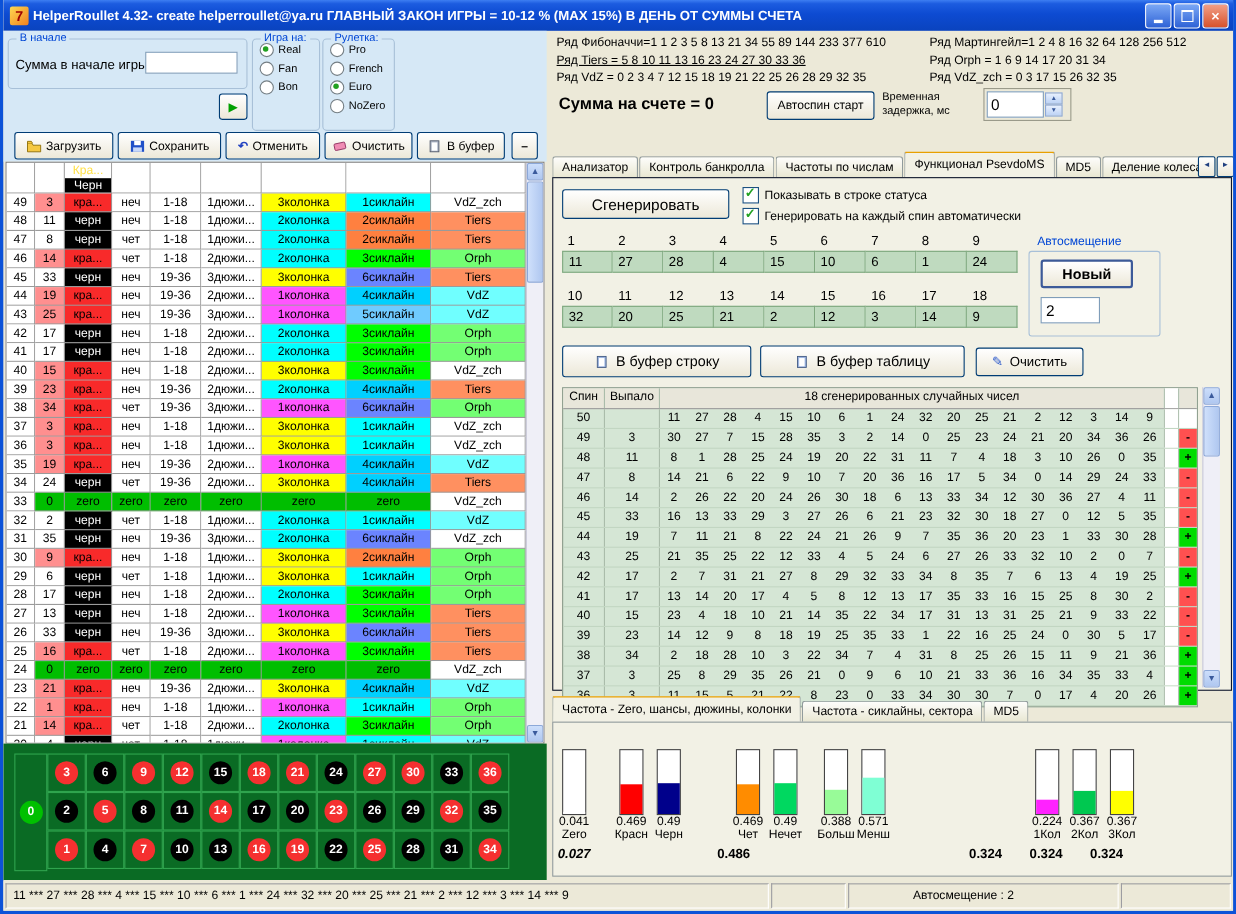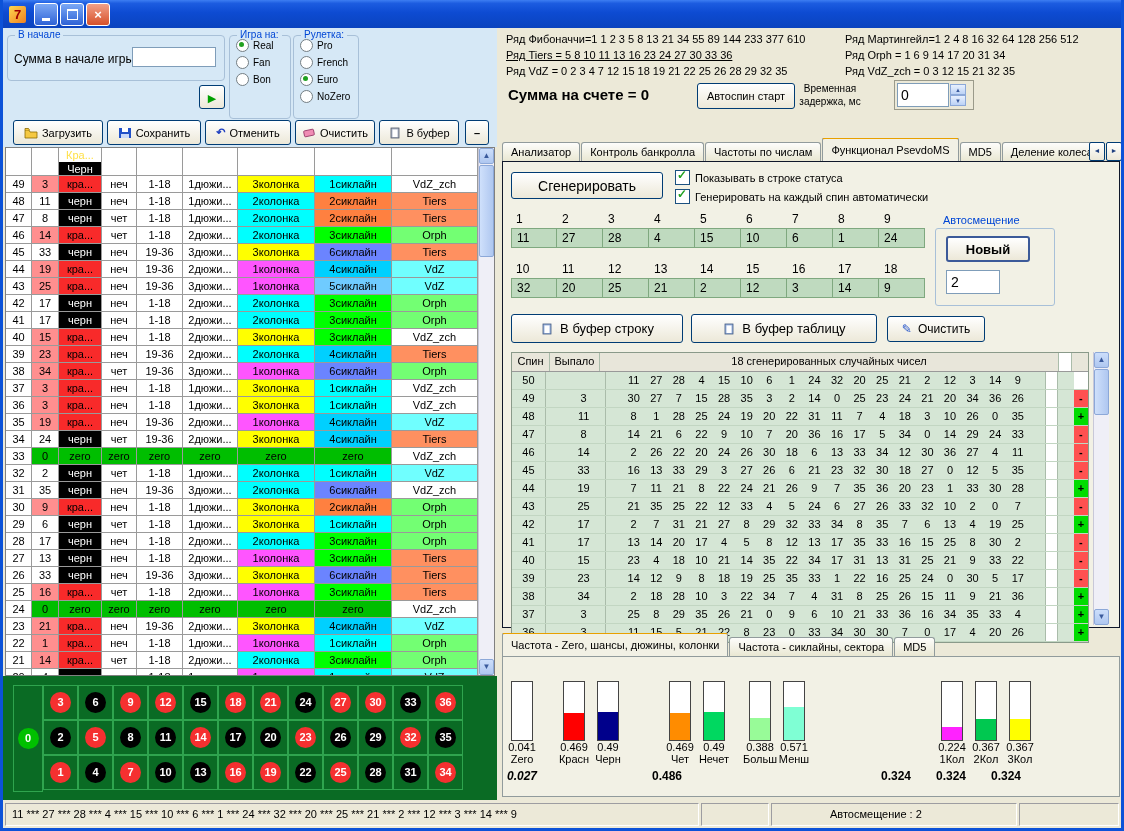--- a/index.html
+++ b/index.html
@@ -68,21 +68,21 @@
   .bgrid{display:flex;flex-direction:column;}
   .brow{display:flex;}
   .bcell{width:35px;height:35px;border:1px solid;box-sizing:border-box;display:flex;align-items:center;justify-content:center;}
   .bcircle{width:21px;height:21px;border-radius:50%;color:#fff;font-size:11px;font-weight:bold;text-align:center;line-height:21px;}
   
   .right{position:absolute;left:497px;top:28px;width:624px;height:772px;}
   .serline{position:absolute;font-size:11px;white-space:nowrap;}
   .sumlab{position:absolute;left:8px;top:58px;font-size:15px;font-weight:bold;}
   .autospin{position:absolute;left:197px;top:55px;width:98px;height:26px;border:1px solid #003C74;border-radius:3px;
     background:linear-gradient(#fff,#ECE8D8);font-size:11px;font-family:inherit;}
-  .delaylab{position:absolute;left:292px;top:54px;width:76px;font-size:10px;line-height:13px;text-align:center;}
+  .delaylab{position:absolute;left:302px;top:54px;width:76px;font-size:10px;line-height:13px;}
   .spinbox{position:absolute;left:394px;top:52px;width:80px;height:30px;border:1px solid #9A9A8A;background:#ECE9D8;
     display:flex;align-items:center;padding:2px;box-sizing:border-box;}
   .delayinput{width:44px;height:22px;border:1px solid #7F9DB9;font-size:14px;padding:0 3px;font-family:inherit;}
   .updown{display:flex;flex-direction:column;margin-left:1px;}
   .udbtn{width:16px;height:11px;border:1px solid #8CA8D8;background:linear-gradient(#E8F0FE,#BCD2F5);
     font-size:6px;color:#3A5A9C;text-align:center;line-height:10px;box-sizing:border-box;}
   
   .tabstrip{position:absolute;height:24px;display:flex;align-items:flex-end;overflow:hidden;}
   .tab{height:19px;line-height:19px;padding:0 8px;font-size:11px;background:linear-gradient(#FDFDFB,#E8E6D0);
     border:1px solid #919B9C;border-bottom:none;border-radius:3px 3px 0 0;margin-right:1px;white-space:nowrap;}
@@ -109,21 +109,21 @@
   .newbtn{position:absolute;left:443px;top:74px;width:84px;height:26px;border:2px solid #3C5A99;border-radius:3px;
     background:linear-gradient(#fff,#ECE8D8);font-size:13px;font-weight:bold;font-family:inherit;}
   .offsetinput{position:absolute;left:443px;top:108px;width:54px;height:24px;border:1px solid #7F9DB9;
     font-size:14px;padding:0 4px;font-family:inherit;box-sizing:border-box;}
   .bufbtn{position:absolute;top:152px;height:29px;border:1px solid #003C74;border-radius:3px;
     background:linear-gradient(#fff,#ECE8D8);font-size:13px;font-family:inherit;display:flex;align-items:center;justify-content:center;gap:6px;box-sizing:border-box;}
   
   .spins{position:absolute;left:8px;top:190px;width:578px;background:#D5E6D5;border:1px solid #8A9A8A;box-sizing:border-box;}
   .sheader{display:flex;height:18px;background:#E8E6DA;border-bottom:1px solid #999;}
   .sheader .scell{font-size:11px;line-height:17px;}
-  .srow{display:flex;height:17px;border-bottom:1px solid #C2D6C2;gap:16px;}
+  .srow{display:flex;height:17px;border-bottom:1px solid #C2D6C2;}
   .scell{box-sizing:border-box;font-size:11px;line-height:16px;text-align:center;white-space:nowrap;overflow:hidden;}
   .sc0{width:38px;border-right:1px solid #AABCAA;}
   .sc1{width:50px;border-right:1px solid #AABCAA;}
   .sc2{width:458px;}
   .sc3{width:14px;background:#fff;border-left:1px solid #AABCAA;border-right:1px solid #AABCAA;}
   .sc4{width:16px;font-weight:bold;}
   .numsflex{display:flex;}
   .ncell{flex:1;text-align:center;}
   
   .freqpanel{position:absolute;left:2px;top:628px;width:618px;height:141px;background:#F2F1E5;border:1px solid #919B9C;box-sizing:border-box;}
@@ -142,20 +142,21 @@
     white-space:nowrap;overflow:hidden;box-sizing:border-box;}
   .st1{width:694px;}.st2{width:68px;}.st3{width:246px;padding-left:58px;}.st4{flex:1;}
 </style>
 </head>
 <body>
 
 <div class="screen">
 
   <div class="titlebar">
     <span class="appicon">7</span>
+    <span class="titletext">HelperRoullet 4.32- create helperroullet@ya.ru ГЛАВНЫЙ ЗАКОН ИГРЫ = 10-12 % (MAX 15%) В ДЕНЬ ОТ СУММЫ СЧЕТА</span>
     <span class="winbtns">
       <span class="wbtn">
           <span class="minglyph"></span>
         </span>
       <span class="wbtn">
           <span class="maxglyph"></span>
         </span>
       <span class="wbtn close">×</span>
     </span>
   </div>
@@ -752,21 +753,21 @@
       </div>
     </div>
   </div>
 
   <div class="right">
     <span class="serline" style="left:6px;top:5px;">Ряд Фибоначчи=1 1 2 3 5 8 13 21 34 55 89 144 233 377 610</span>
     <span class="serline" style="left:6px;top:21px;text-decoration:underline;">Ряд Tiers = 5 8 10 11 13 16 23 24 27 30 33 36</span>
     <span class="serline" style="left:6px;top:37px;">Ряд VdZ = 0 2 3 4 7 12 15 18 19 21 22 25 26 28 29 32 35</span>
     <span class="serline" style="left:345px;top:5px;">Ряд Мартингейл=1 2 4 8 16 32 64 128 256 512</span>
     <span class="serline" style="left:345px;top:21px;">Ряд Orph = 1 6 9 14 17 20 31 34</span>
-    <span class="serline" style="left:345px;top:37px;">Ряд VdZ_zch = 0 3 12 15 21 32 35</span>
+    <span class="serline" style="left:345px;top:37px;">Ряд VdZ_zch = 0 3 17 15 26 32 35</span>
 
     <span class="sumlab">Сумма на счете = 0</span>
     <button class="autospin">Автоспин старт</button>
     <span class="delaylab">Временная задержка, мс</span>
     <div class="spinbox">
       <input class="delayinput" value="0" style="">
       <span class="updown">
         <span class="udbtn">▲</span>
         <span class="udbtn">▼</span>
       </span>

